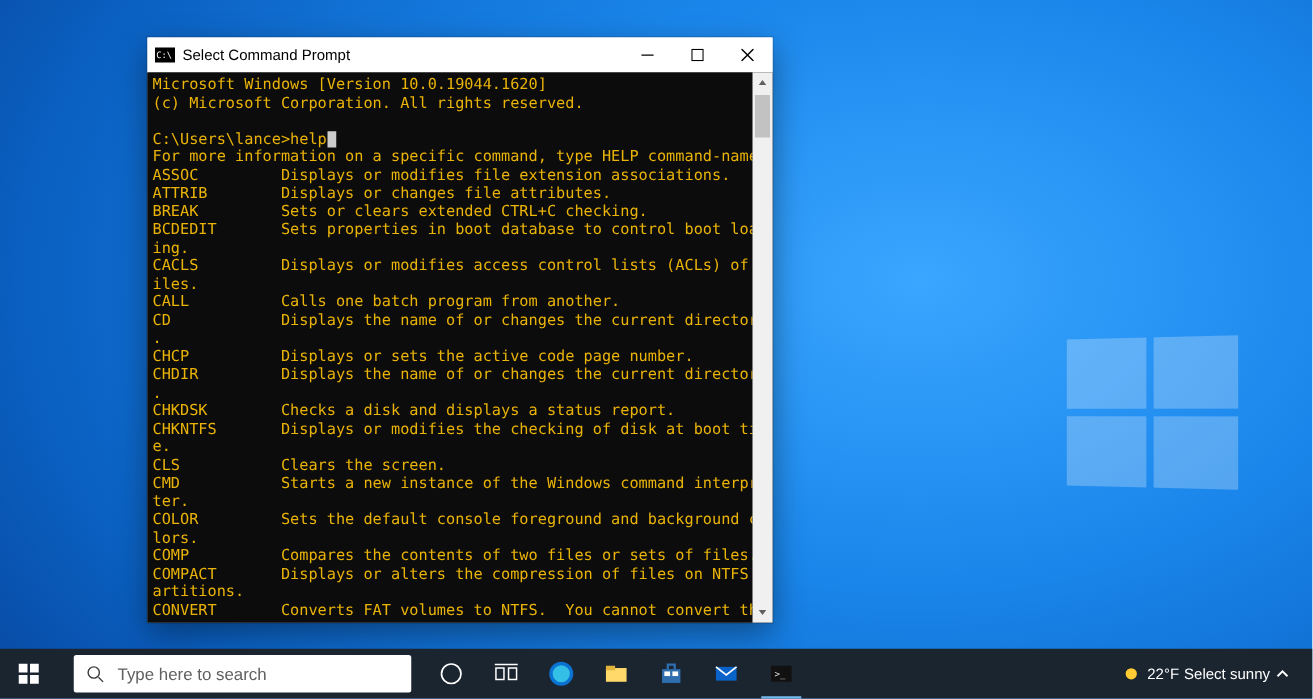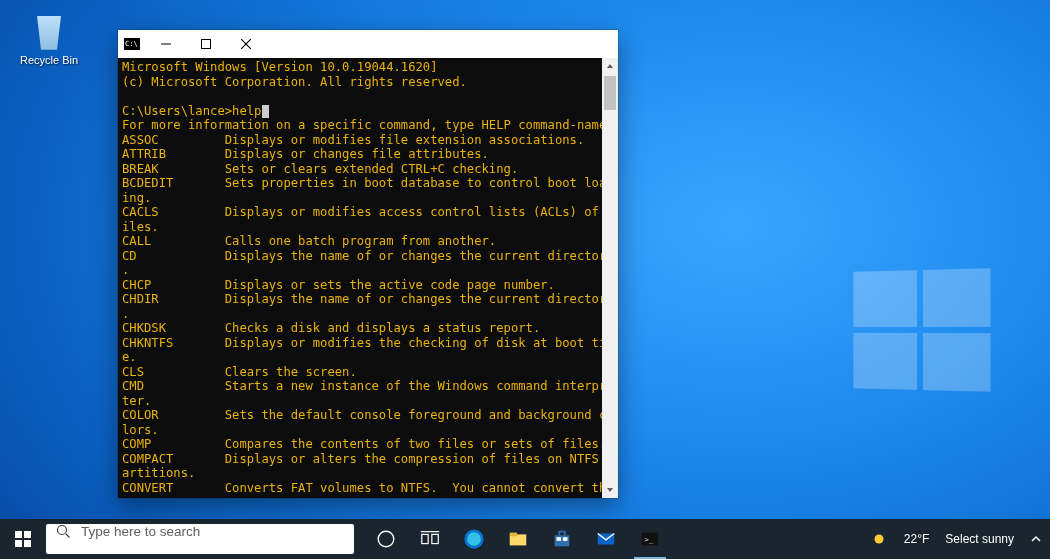--- a/index.html
+++ b/index.html
@@ -70,54 +70,51 @@
 
   
   .taskbar {
     position: absolute; left:0; right:0; bottom:0; height:40px;
     background:#1b2530; display:flex; align-items:center; color:#fff;
   }
   .start { width:46px; height:40px; display:flex; align-items:center; justify-content:center; cursor:pointer; }
   .start .grid { width:16px; height:16px; display:grid; grid-template:1fr 1fr / 1fr 1fr; gap:2px; }
   .start .grid div { background:#fff; }
   .searchbox {
-    width:308px; height:30px; background:#fff; display:flex; align-items:flex-start; border-radius:2px;
-    margin-left:0px; cursor:text;
+    width:270px; height:30px; background:#fff; display:flex; align-items:center; border-radius:2px;
+    margin-left:13px; cursor:text;
   }
   .searchbox svg { width:15px; height:15px; margin:0 10px; stroke:#3b3b3b; fill:none; stroke-width:1.5; }
   .searchbox span { color:#606060; font-size:13.5px; }
   .tb-spacer { flex:0 0 10px; }
 
   .tbicon { width:44px; height:40px; display:flex; align-items:center; justify-content:center; cursor:pointer; position:relative; }
   .tbicon svg { width:22px; height:22px; }
   .tbicon.active::after { content:""; position:absolute; left:6px; right:6px; bottom:0; height:2px; background:#76b9ed; }
 
-  .tray { margin-left:auto; display:flex; align-items:center; gap:16px; padding-right:8px; font-size:12px; }
+  .tray { margin-left:auto; display:flex; align-items:center; gap:4px; padding-right:18px; font-size:12px; }
   .tray .wicon { width:18px; height:18px; }
   .tray .chev { width:12px; height:12px; cursor:pointer; }
 </style>
 </head>
 <body>
 
 <div class="desktop">
   <div class="winlogo">
     <div></div>
       <div></div>
       <div></div>
       <div></div>
   </div>
 
-  <div class="dicon recycle" style="left:12px; top:8px;">
-    <div class="img"></div>
-    <span>Recycle Bin</span>
-  </div>
 
   <div class="window">
     <div class="titlebar">
       <div class="ticon"></div>
+      <div class="ttxt">Select Command Prompt</div>
       <div class="tbtn">
         <svg viewBox="0 0 10 10">
             <path d="M0 5 H10"></path>
           </svg>
       </div>
       <div class="tbtn">
         <svg viewBox="0 0 10 10">
             <rect x="0.5" y="0.5" width="9" height="9"></rect>
           </svg>
       </div>

